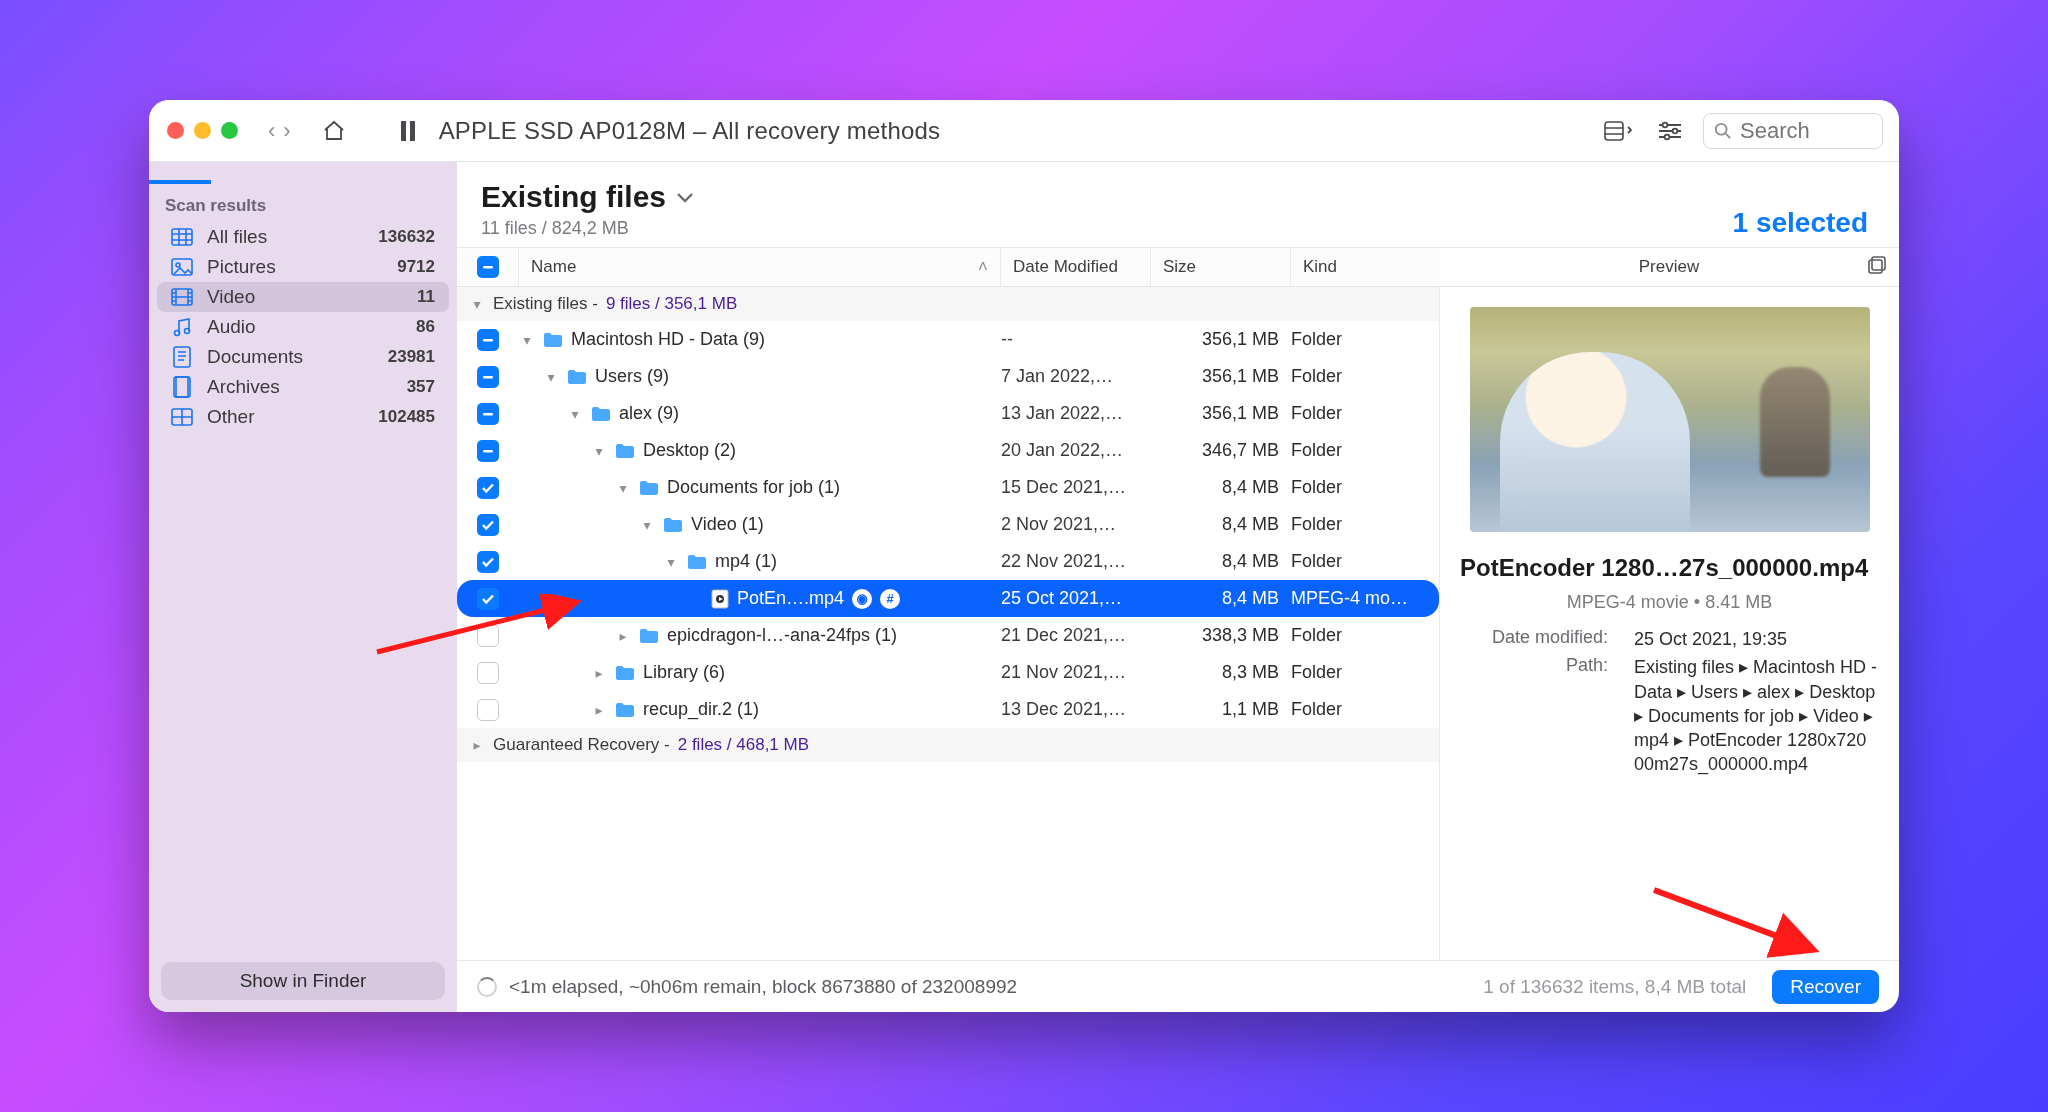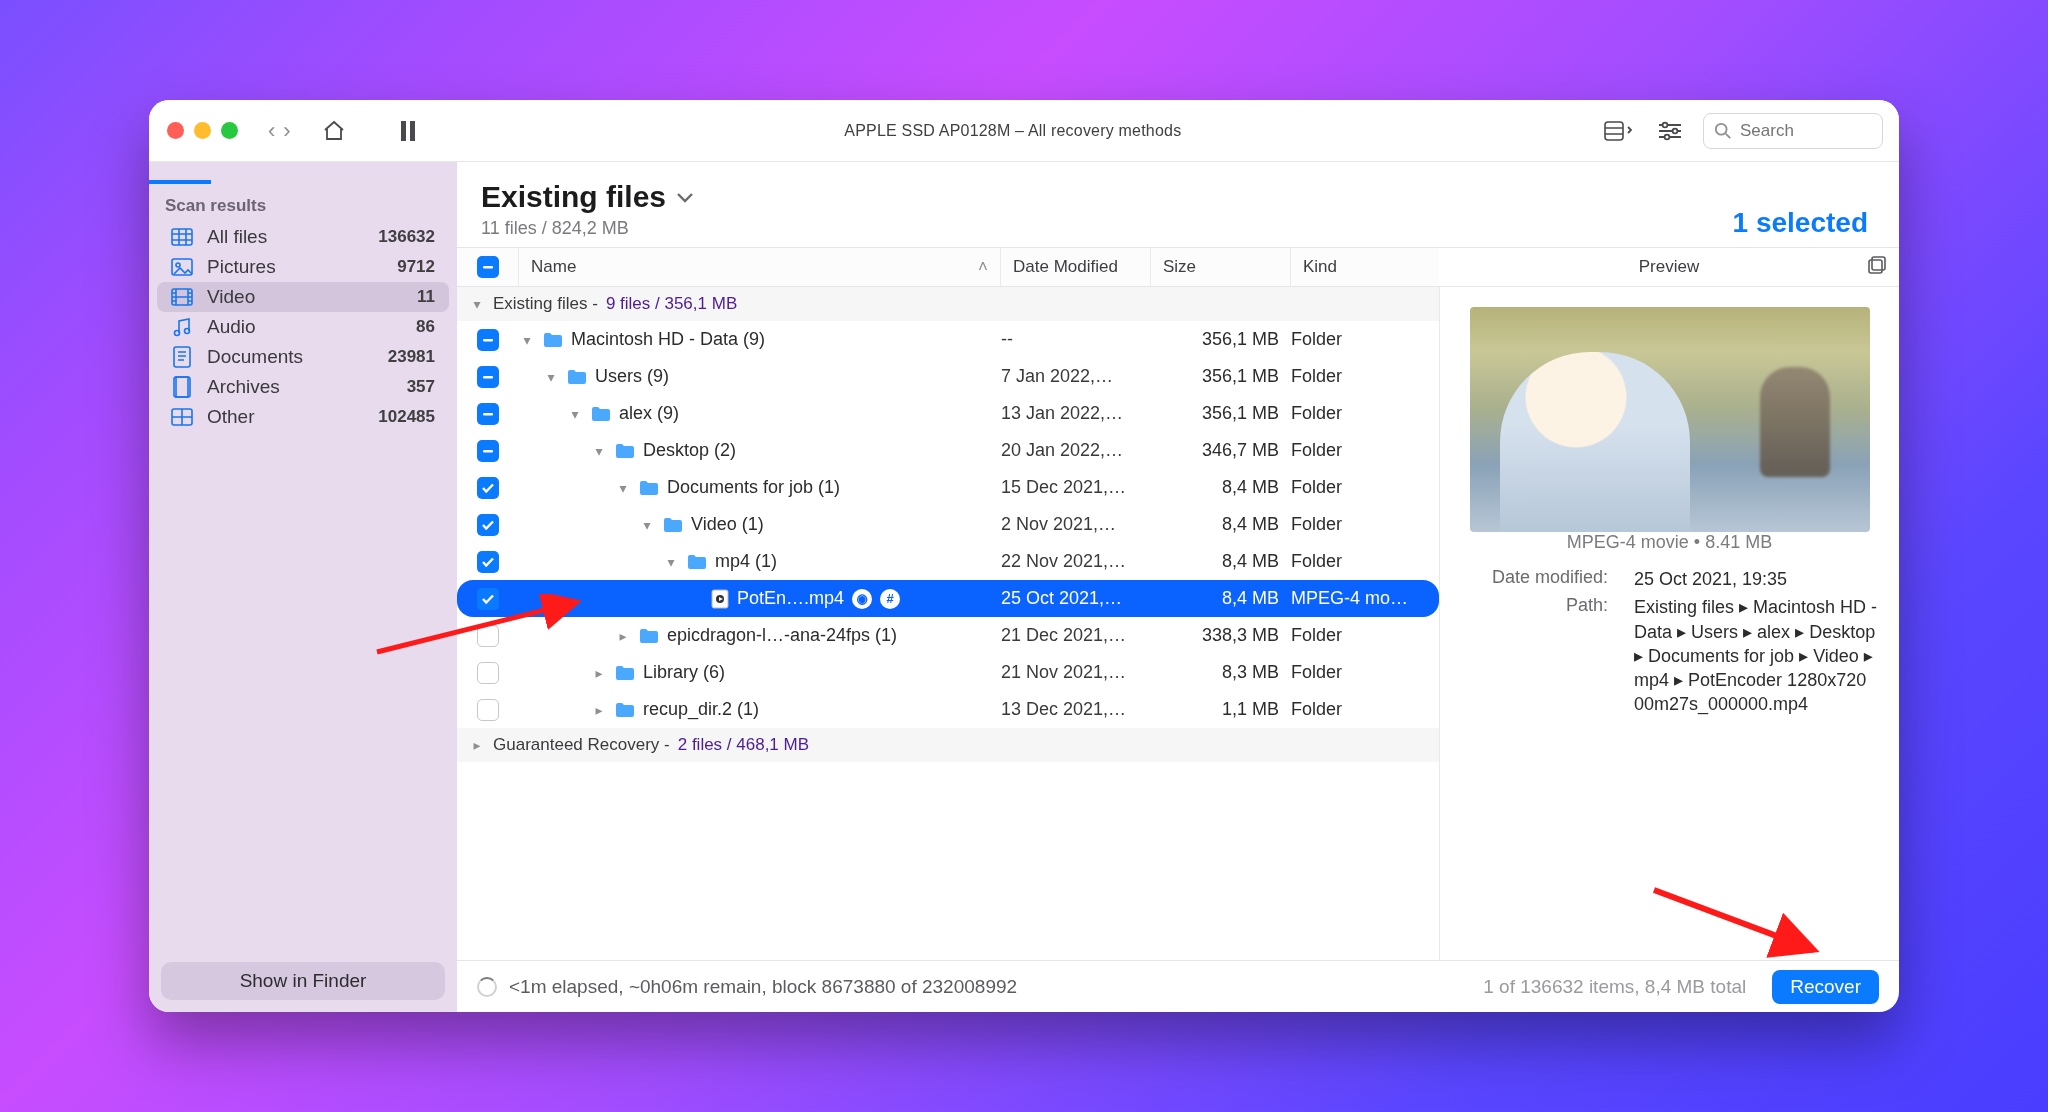--- a/index.html
+++ b/index.html
@@ -27,24 +27,24 @@
   }
   .traffic { display: flex; gap: 10px; margin-right: 14px; }
   .dot { width: 17px; height: 17px; border-radius: 50%; }
   .dot.red { background: #ff5f57; } .dot.yellow { background: #ffbd2e; } .dot.green { background: #28c840; }
   .tb-btn {
     width: 38px; height: 34px; display: flex; align-items: center; justify-content: center;
     color: #4a4a4e; border-radius: 6px;
   }
   .navarrows { display: flex; margin-right: 8px; color: #8e8e93; }
   .navarrows span { padding: 0 4px; font-size: 22px; }
-  .title { flex: 1; text-align: center; font-size: 16px; color: #404043; font-weight: 500; letter-spacing: .2px; }
+  .title { flex: 1; text-align: left; font-size: 24px; color: #404043; font-weight: 500; letter-spacing: .2px; }
   .right-tools { display: flex; align-items: center; gap: 14px; }
   .search-box { display: flex; align-items: center; width: 180px; height: 36px; border: 1px solid #d7d7dc; border-radius: 8px; padding: 0 10px; color: #8e8e93; gap: 8px; }
-  .search-box input { border: none; outline: none; font-size: 17px; width: 100%; color: #4c1d95; background: transparent; }
+  .search-box input { border: none; outline: none; font-size: 22px; width: 100%; color: #4c1d95; background: transparent; }
   .icon { display: inline-flex; }
   
   .content { flex: 1; display: flex; min-height: 0; }
   .sidebar {
     width: 308px; background: #e9dbee; padding: 18px 0 0 0;
     display: flex; flex-direction: column;
   }
   .progressbar { height: 4px; background: #e9dbee; }
   .progressbar > div { height: 100%; width: 20%; background: #0a7bff; }
   .scan-hdr { font-size: 17px; color: #6b6474; font-weight: 600; padding: 12px 16px 6px 16px; }
@@ -557,20 +557,21 @@
           <div class="grp">
             <span class="chev">▸</span>
             <span>Guaranteed Recovery -</span>
             <span class="muted">2 files / 468,1 MB</span>
           </div>
         </div>
 
         <aside class="preview">
           <div class="preview-body">
             <div class="thumb"></div>
+            <div class="p-title">PotEncoder 1280…27s_000000.mp4</div>
             <div class="p-meta">MPEG-4 movie • 8.41 MB</div>
             <div class="p-rows">
               <div class="p-row">
                 <div class="k">Date modified:</div>
                 <div class="v">25 Oct 2021, 19:35</div>
               </div>
               <div class="p-row">
                 <div class="k">Path:</div>
                 <div class="v">Existing files ▸ Macintosh HD - Data ▸ Users ▸ alex ▸ Desktop ▸ Documents for job ▸ Video ▸ mp4 ▸ PotEncoder 1280x720 00m27s_000000.mp4</div>
               </div>

